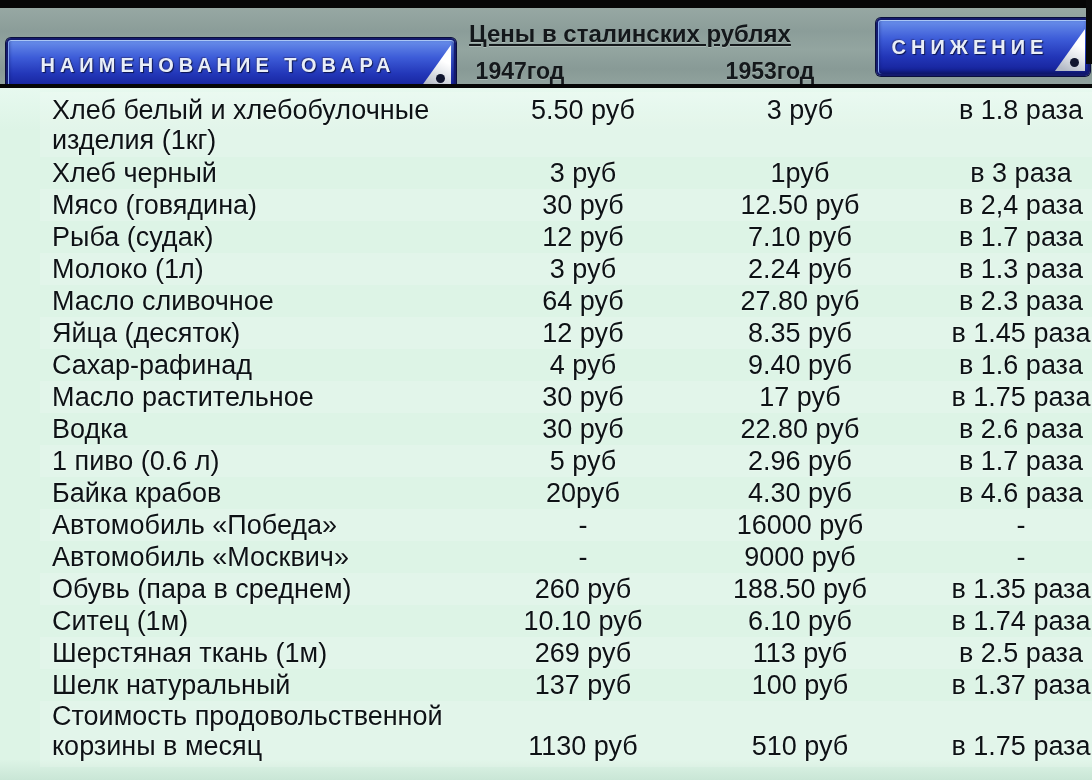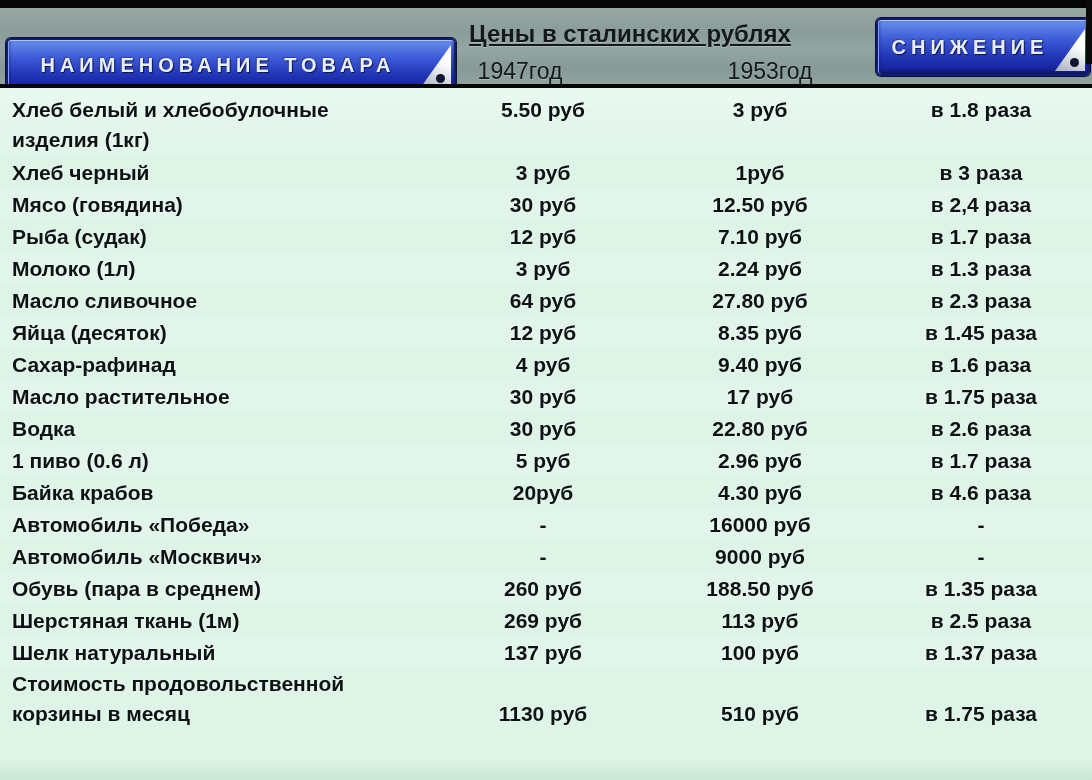--- a/index.html
+++ b/index.html
@@ -39,38 +39,39 @@
     position:absolute;right:6px;bottom:4px;width:9px;height:9px;border-radius:50%;
     background:#10142e;
   }
   .price-group-title{
     position:absolute;left:430px;top:12px;width:400px;text-align:center;
     font-size:24px;font-weight:bold;color:#14181b;
     text-shadow:0 1px 0 rgba(255,255,255,0.25);
     text-decoration:underline;
   }
   .year-label{
-    position:absolute;top:50px;text-align:center;font-size:23px;font-weight:normal;color:#14181b;
+    position:absolute;top:50px;text-align:center;font-size:23px;font-weight:bold;color:#14181b;
     text-shadow:0 1px 0 rgba(255,255,255,0.25);
   }
   .year-1947{left:420px;width:200px;}
   .year-1953{left:660px;width:220px;}
   
   .divider{position:absolute;left:0;top:84px;width:1092px;height:4px;background:#060606;}
   
   .tbody{
     position:absolute;left:0;top:88px;width:1092px;height:692px;
     padding-top:4px;box-sizing:border-box;
     background:linear-gradient(180deg,#e7f9ef 0%,#ddf4e6 6%,#ddf4e6 97%,#c9e6d6 100%);
   }
   .row{
     display:grid;grid-template-columns:436px 214px 220px 222px;
     align-items:center;min-height:32px;
-    color:#0d1215;font-size:21px;font-weight:bold;
+    color:#0d1215;font-size:27px;font-weight:normal;
     text-shadow:0 0 2px rgba(255,255,255,0.75);
+    margin-left:40px;
   }
   .row:nth-child(odd){background:rgba(255,255,255,0.16);}
   .row:first-child{min-height:65px;align-items:start;}
   .row:first-child .cell{padding-top:3px;}
   .row:last-child{min-height:65px;align-items:end;}
   .row:last-child .cell{padding-bottom:6px;}
   .cell{line-height:30px;}
   .cell.name{text-align:left;padding-left:12px;max-width:400px;}
   .cell.num{text-align:center;}
 </style>
@@ -201,20 +202,26 @@
     <div class="cell num">-</div>
   </div>
 
   <div class="row">
     <div class="cell name">Обувь (пара в среднем)</div>
     <div class="cell num">260 руб</div>
     <div class="cell num">188.50 руб</div>
     <div class="cell num">в 1.35 раза</div>
   </div>
 
+  <div class="row">
+    <div class="cell name">Ситец (1м)</div>
+    <div class="cell num">10.10 руб</div>
+    <div class="cell num">6.10 руб</div>
+    <div class="cell num">в 1.74 раза</div>
+  </div>
 
   <div class="row">
     <div class="cell name">Шерстяная ткань (1м)</div>
     <div class="cell num">269 руб</div>
     <div class="cell num">113 руб</div>
     <div class="cell num">в 2.5 раза</div>
   </div>
 
   <div class="row">
     <div class="cell name">Шелк натуральный</div>

